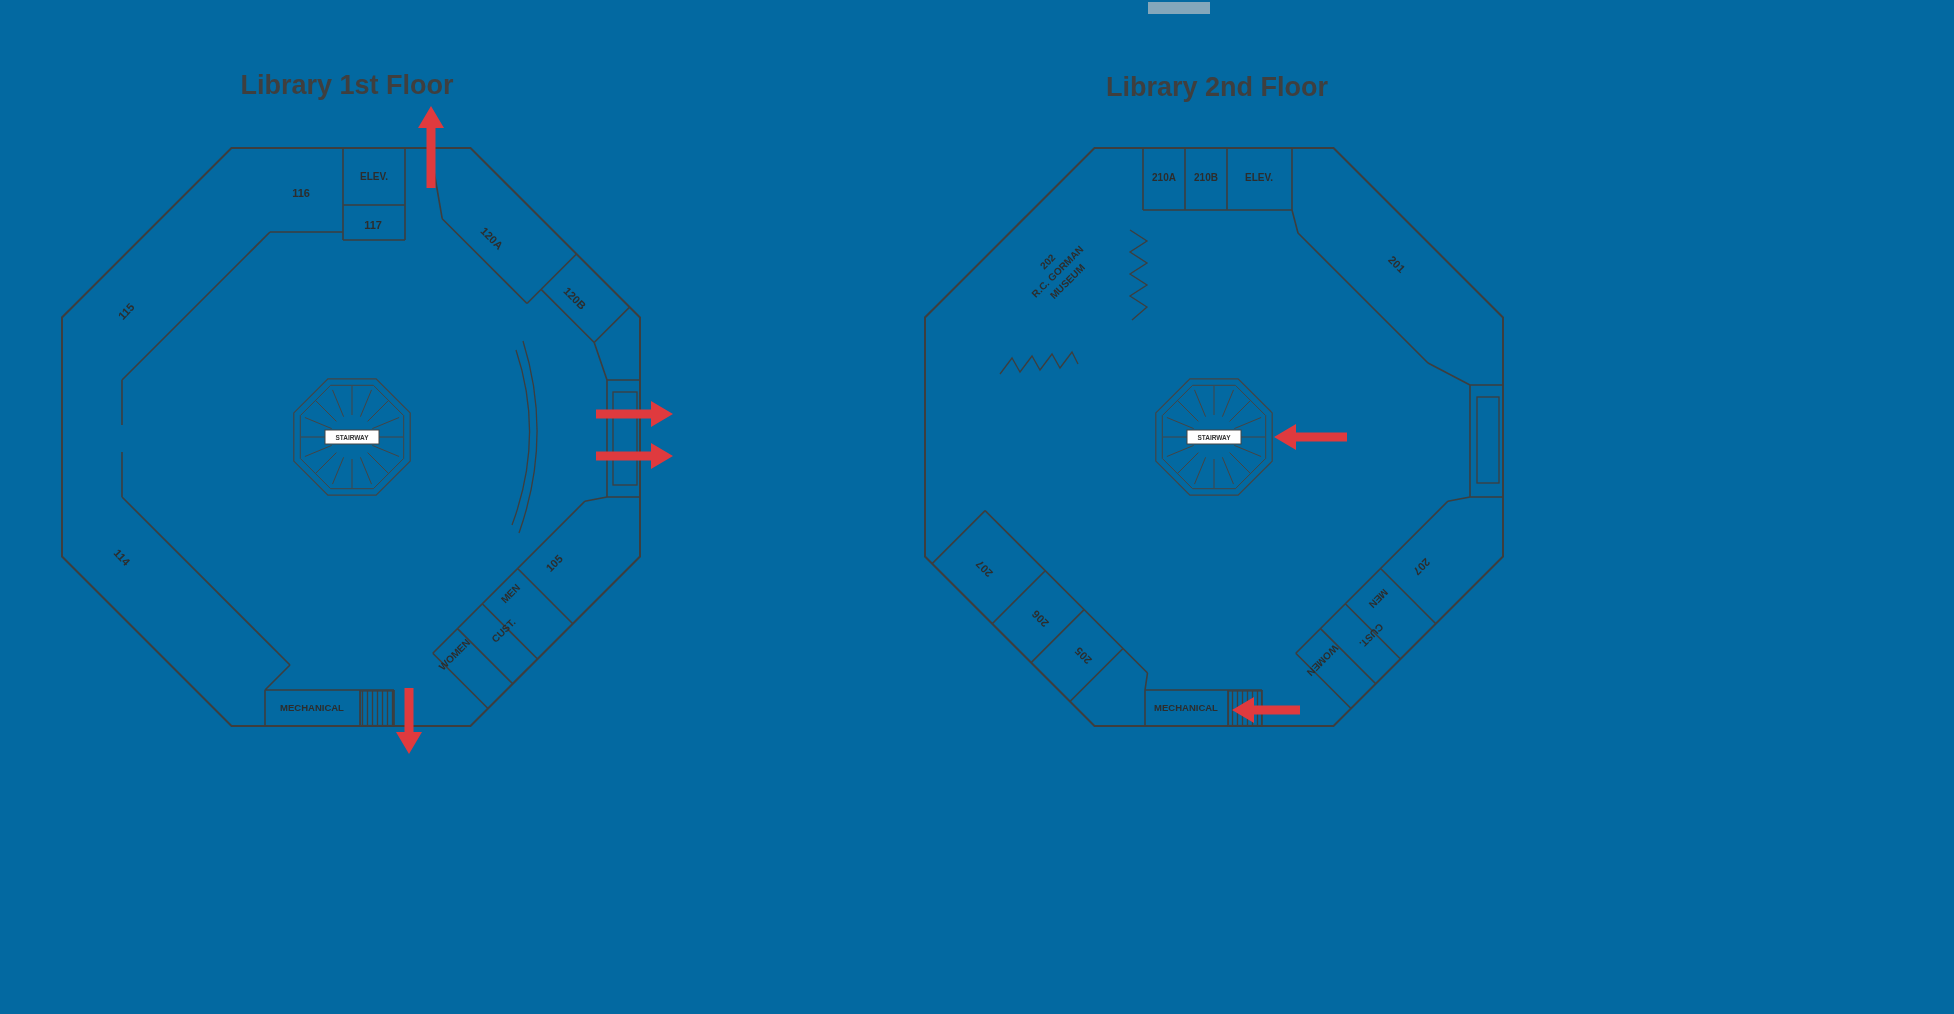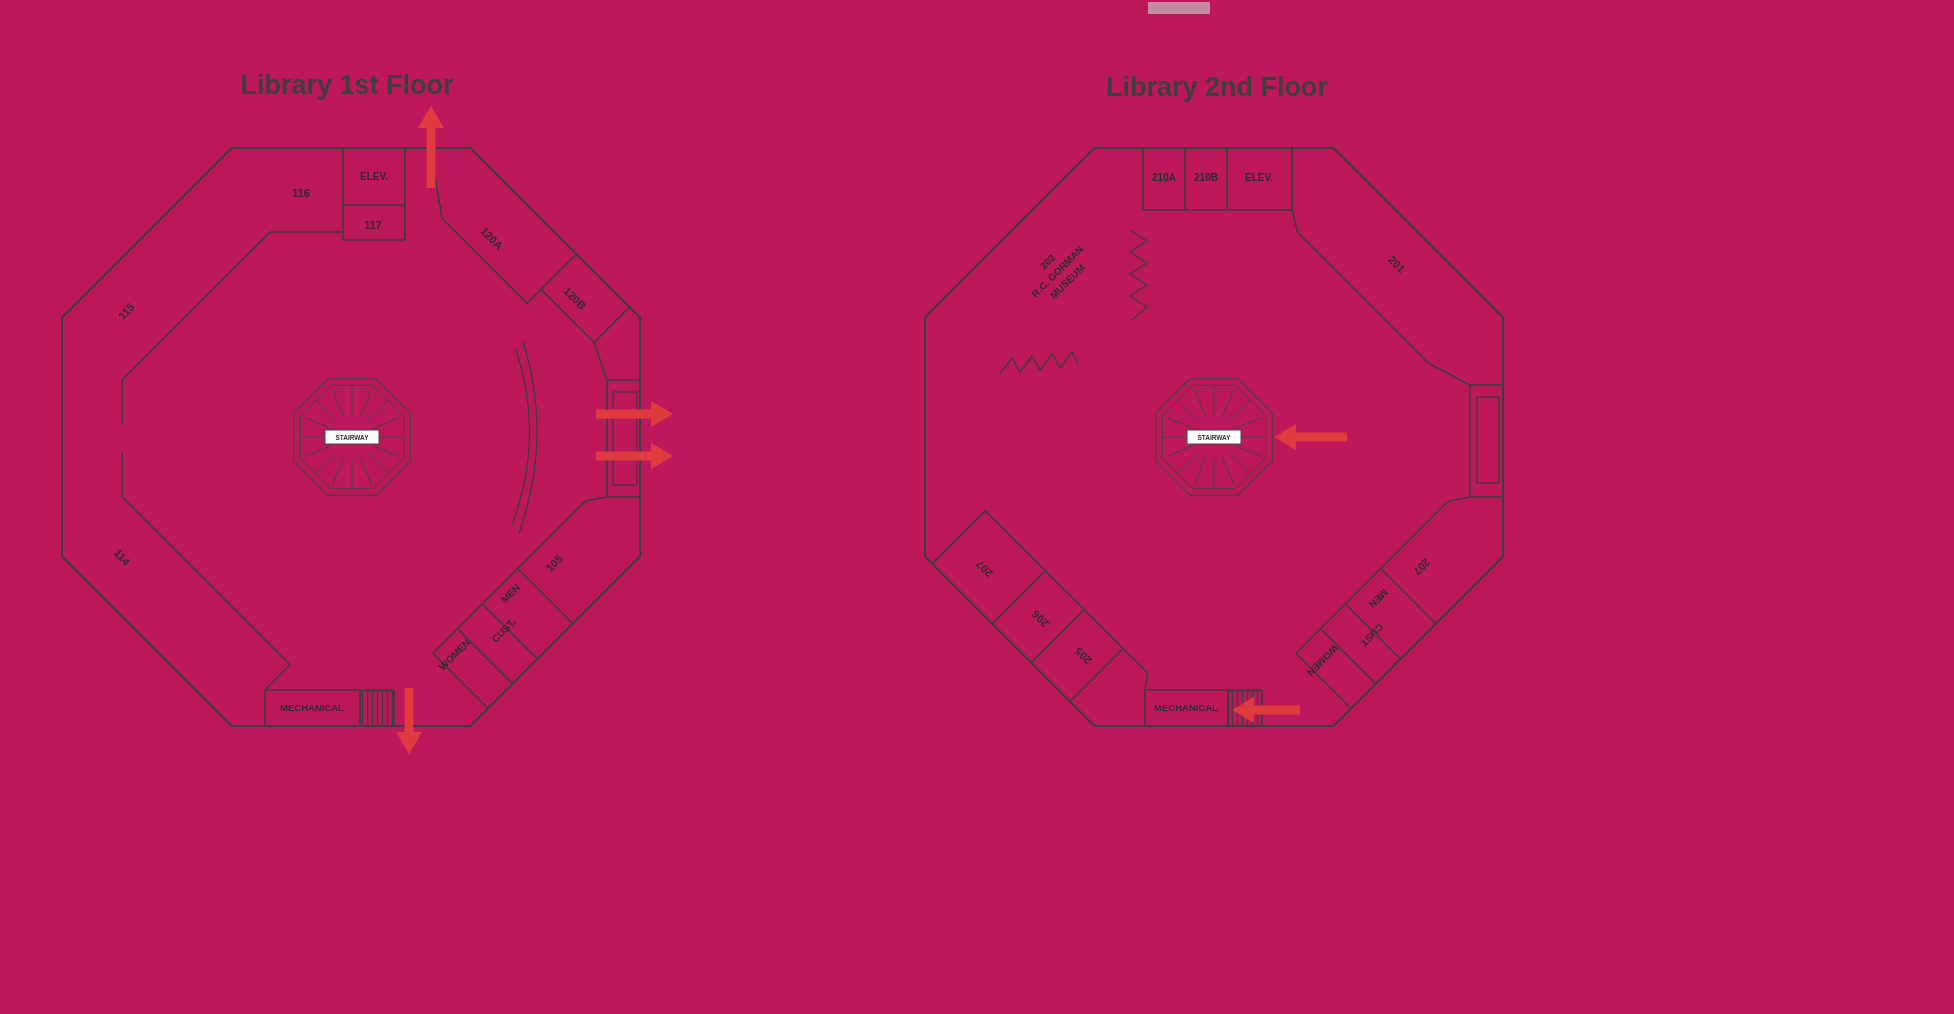--- a/index.html
+++ b/index.html
@@ -1,19 +1,19 @@
 <!DOCTYPE html>
 <html style="--line: #3e3e3e; --arrow: #df3a3e; --title: #3f3f3f; --label: #2d2d2d;"><head>
 <meta charset="utf-8">
 <style>
   html,body{margin:0;padding:0;background:#ffffff;}
   .page{
     position:relative;
     width:1954px;height:1014px;
-    background:#be185d;
+    background:#0369a1;
     font-family:"Liberation Sans",sans-serif;
     overflow:hidden;
   }
   .artifact{
     position:absolute;left:1148px;top:2px;width:62px;height:12px;
     background:#c9c9c9;opacity:.65;
   }
   svg{display:block;}
   .title{
     font-size:27px;font-weight:700;

